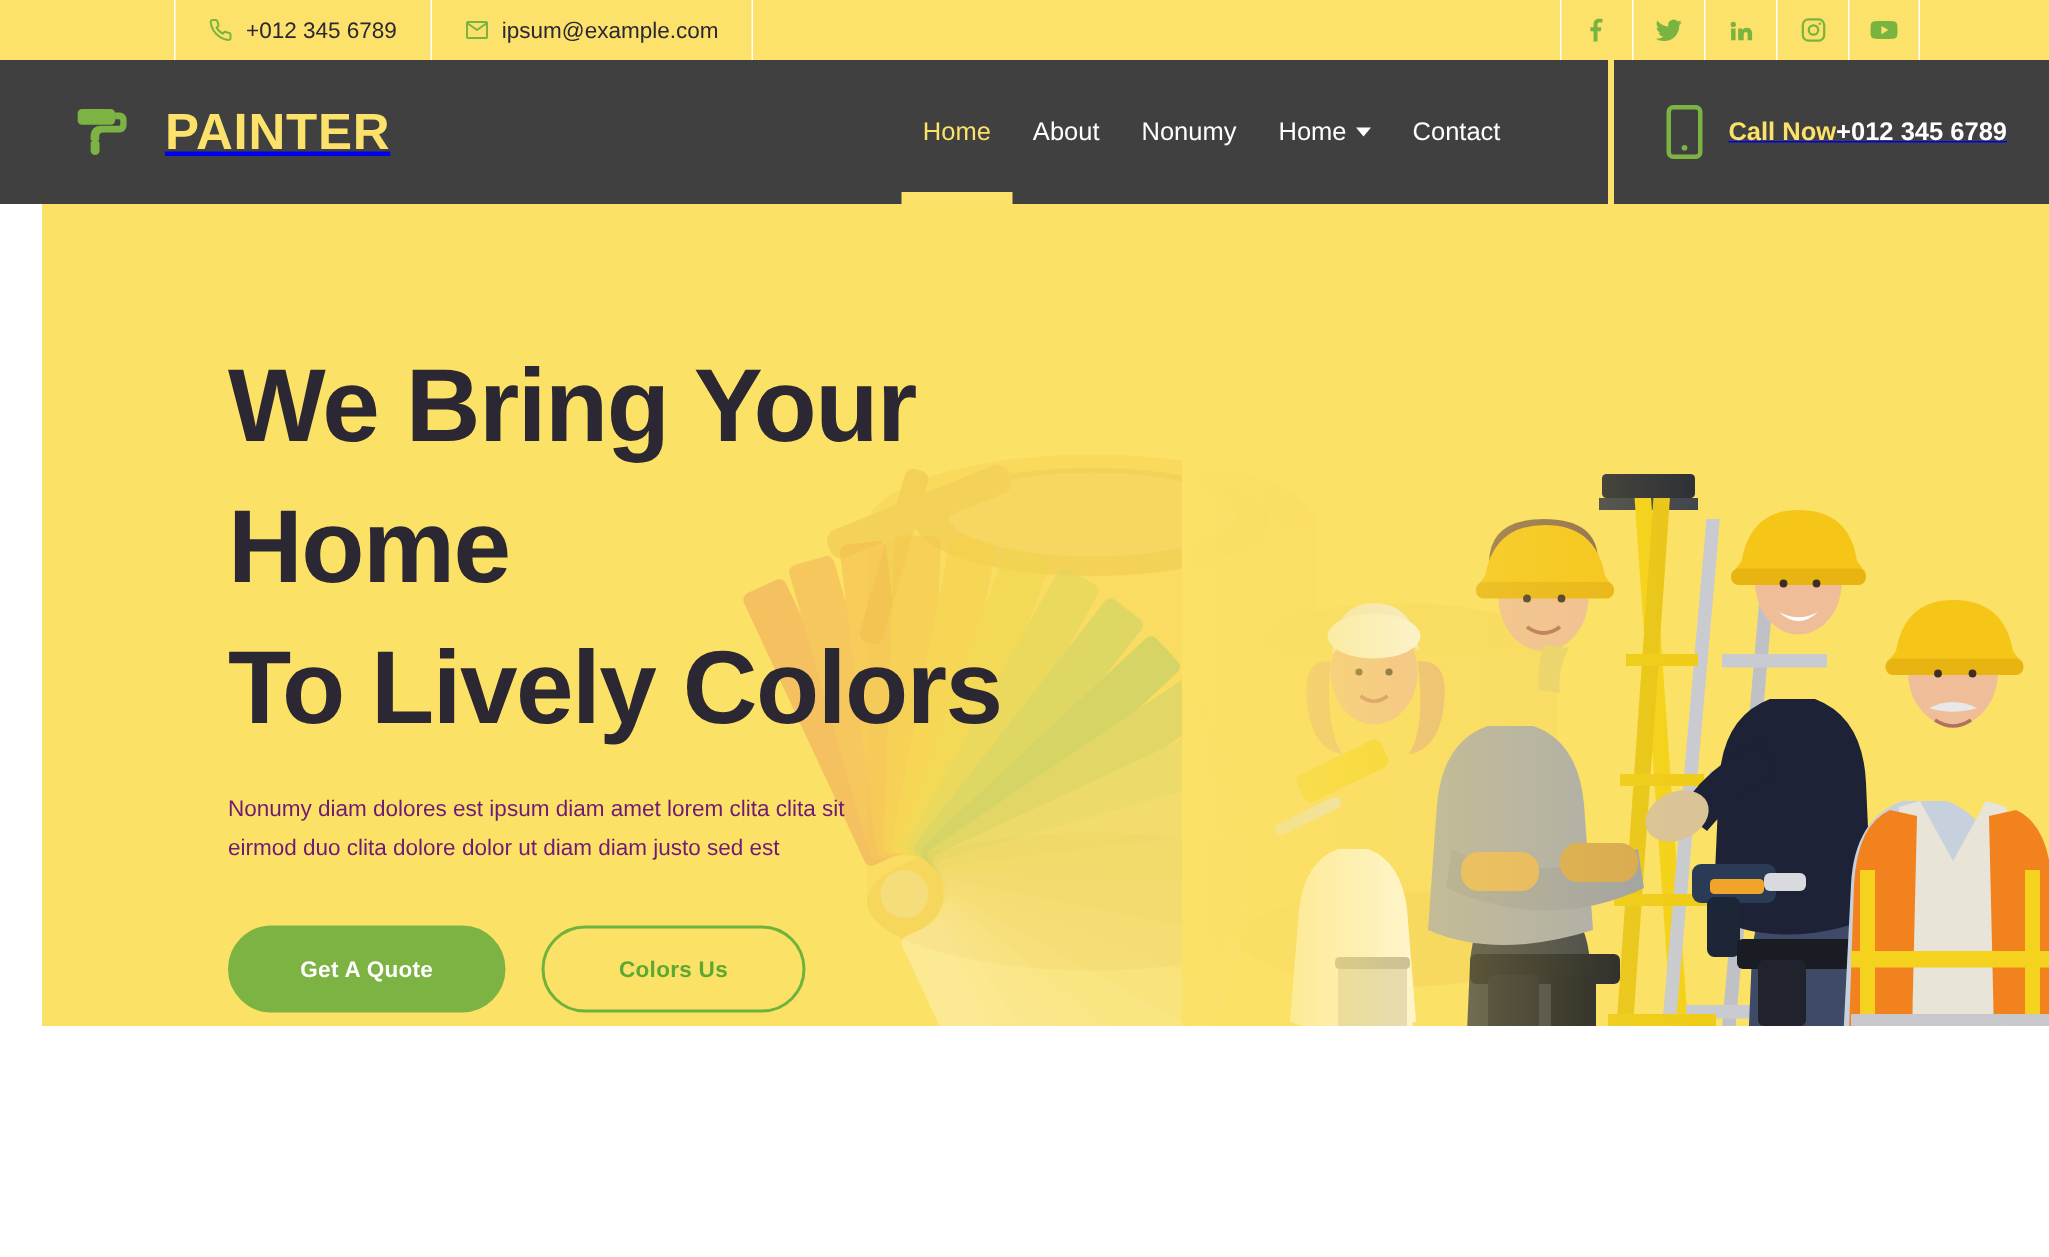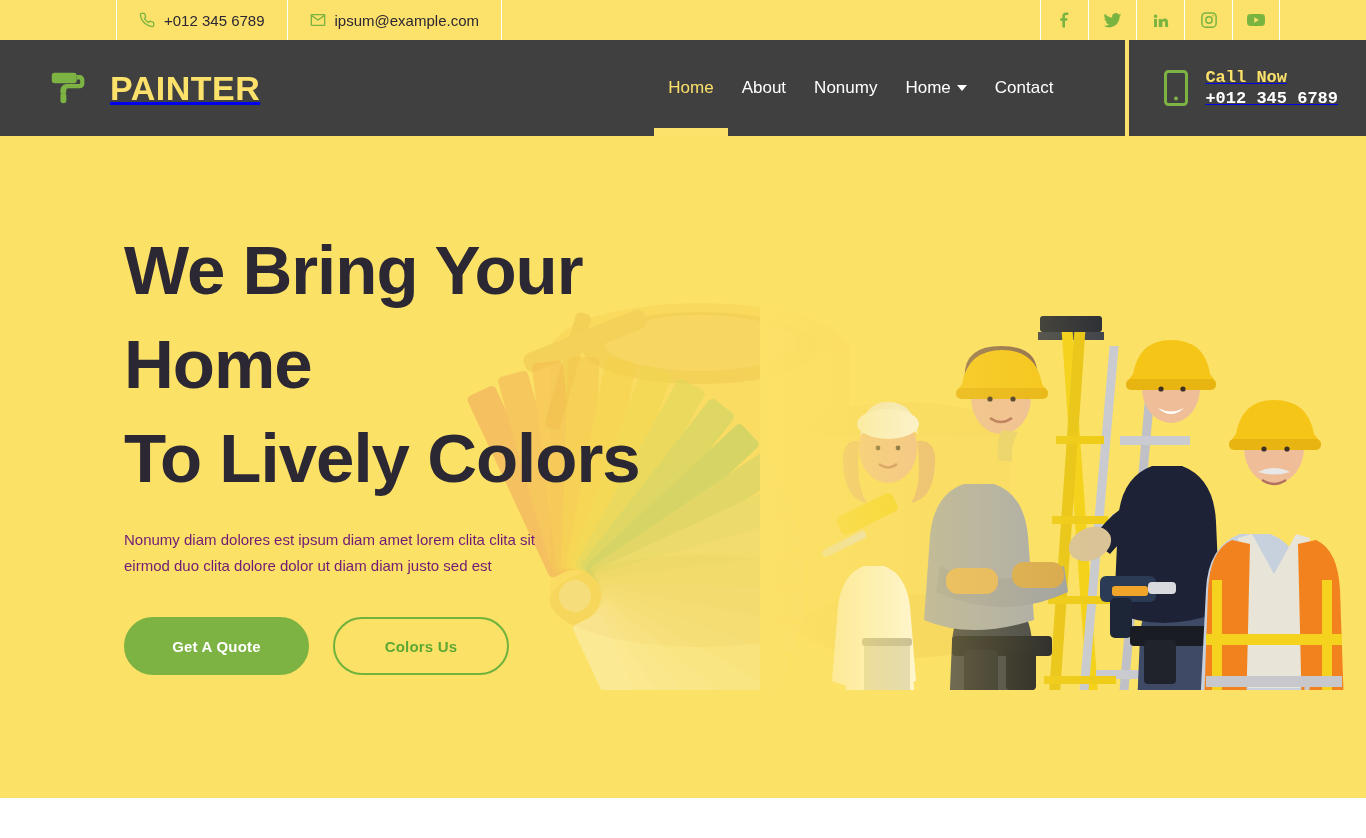--- a/index.html
+++ b/index.html
@@ -36,26 +36,26 @@
   .nav-link.active{color:#FCE16A;}
   .nav-link .caret{display:inline-block;margin-left:6px;width:0;height:0;
                    border-left:5px solid transparent;border-right:5px solid transparent;
                    border-top:6px solid currentColor;}
   .nav-underline{position:absolute;left:0;right:0;bottom:-14px;height:14px;background:#FCE16A;display:none;}
   .nav-link.active .nav-underline{display:block;}
   .nav-gap{width:58px;}
   .nav-divider{width:4px;background:#FCE16A;}
   .callnow{display:flex;align-items:center;gap:14px;padding:0 28px 0 32px;}
   .callnow-icon{width:30px;height:40px;display:flex;align-items:center;justify-content:center;}
-  .callnow-txt{display:flex;flex-direction:column;line-height:1.25;font-family:Liberation Mono, monospace;}
+  .callnow-txt{display:flex;flex-direction:row;line-height:1.25;}
   .callnow-label{font-size:17px;font-weight:700;color:#FCE16A;}
   .callnow-num{font-size:17px;font-weight:700;color:#ffffff;}
 
   
-  .hero{position:relative;height:662px;background:#FCE167;overflow:hidden;}
+  .hero{position:relative;height:548px;background:#FCE167;overflow:hidden;margin-left:28px;}
   .hero-bg{position:absolute;inset:0;}
   .hero-inner{position:relative;z-index:5;padding:88px 0 0 124px;max-width:760px;}
   .hero-title{font-size:69px;line-height:1.36;font-weight:700;color:#2B2733;letter-spacing:-1px;
               font-family:"Liberation Sans",sans-serif;}
   .hero-sub{margin-top:22px;font-size:15px;line-height:1.72;color:#701a75;max-width:690px;}
   .hero-btns{margin-top:38px;display:flex;align-items:flex-end;gap:24px;}
   .btn{display:inline-flex;align-items:center;justify-content:center;height:58px;border-radius:29px;
        font-size:15px;font-weight:700;text-decoration:none;letter-spacing:.2px;}
   .btn-primary{background:#7CB342;color:#ffffff;padding:0 40px;min-width:185px;border:2px solid #7CB342;}
   .btn-outline{background:transparent;color:#5DA832;padding:0 40px;min-width:176px;border:2px solid #6FB23C;}

